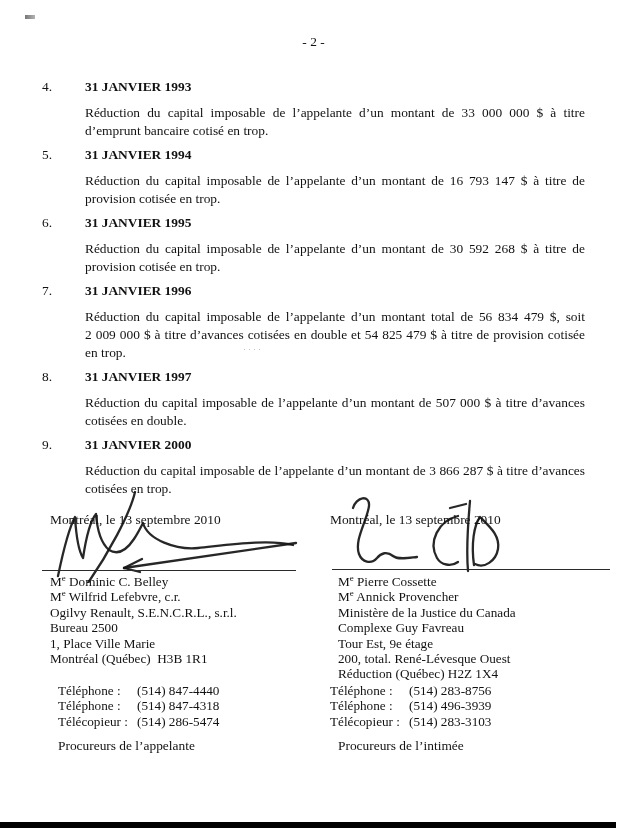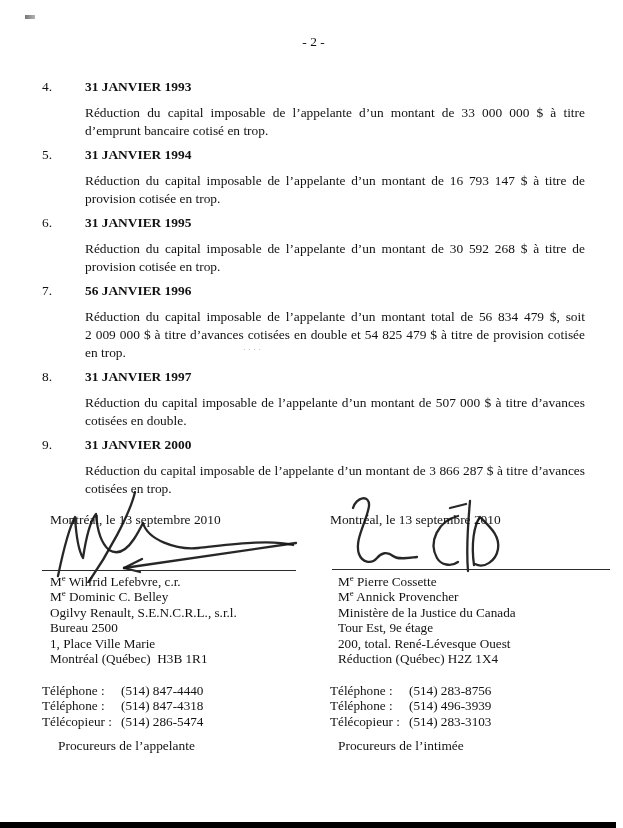--- a/index.html
+++ b/index.html
@@ -22,21 +22,21 @@
   .sig { position:absolute; left:42px; top:505px; width:543px; height:260px; }
   .sig-date { position:absolute; top:7px; font-size:13.4px; white-space:pre; }
   .date-left { left:8px; } .date-right { left:288px; }
   .sig-line { position:absolute; border-top:1.6px solid #2b2b2b; height:0; }
   .line-left { left:0; top:65px; width:254px; }
   .line-right { left:290px; top:64px; width:278px; }
   .addr { position:absolute; top:69px; font-size:13.2px; line-height:15.4px; }
   .addr-left { left:8px; } .addr-right { left:296px; }
   .addr-line { white-space:pre-wrap; }
   .phones { position:absolute; top:178px; font-size:13.2px; line-height:15.4px; }
-  .phones-left { left:0; } .phones-right { left:288px; }
+  .phones-left { left:16px; } .phones-right { left:288px; }
   .phone-label { display:inline-block; width:79px; white-space:pre; }
   .phone-value { white-space:pre; }
   .role { position:absolute; top:233px; font-size:13.4px;margin-left:8px; }
   .role-left { left:8px; } .role-right { left:288px; }
 
   .sig-svg { position:absolute; pointer-events:none; }
   .sig-svg-left { left:-12px; top:-17px; }
   .sig-svg-right { left:278px; top:-17px; }
   .sig-svg path { fill:none; stroke:#151515; stroke-width:2.3; stroke-linecap:round; stroke-linejoin:round; opacity:.92; }
 
@@ -73,21 +73,21 @@
     <div class="num">6.</div>
     <div class="body">
       <div class="heading">31 JANVIER 1995</div>
       <p class="para"><span>Réduction du capital imposable de l’appelante d’un montant de </span><b>30&nbsp;592&nbsp;268&nbsp;$</b><span> à titre de provision cotisée en trop.</span></p>
     </div>
   </div>
 
   <div class="item">
     <div class="num">7.</div>
     <div class="body">
-      <div class="heading">56 JANVIER 1996</div>
+      <div class="heading">31 JANVIER 1996</div>
       <p class="para"><span>Réduction du capital imposable de l’appelante d’un montant total de </span><b>56&nbsp;834&nbsp;479&nbsp;$</b><span>, soit 2&nbsp;009&nbsp;000&nbsp;$ à titre d’avances cotisées en double et 54&nbsp;825&nbsp;479&nbsp;$ à titre de provision cotisée en trop.</span></p>
     </div>
   </div>
 
   <div class="item">
     <div class="num">8.</div>
     <div class="body">
       <div class="heading">31 JANVIER 1997</div>
       <p class="para"><span>Réduction du capital imposable de l’appelante d’un montant de </span><b>507&nbsp;000&nbsp;$</b><span> à titre d’avances cotisées en double.</span></p>
     </div>
@@ -122,31 +122,32 @@
     <path d="M154,77 C151,56 154,37 160,29 C171,40 180,48 178,61 C176,73 164,81 155,76"></path>
   </svg>
 
   <div class="sig-date date-left">Montréal, le 13 septembre 2010</div>
   <div class="sig-date date-right">Montréal, le 13 septembre 2010</div>
 
   <div class="sig-line line-left"></div>
   <div class="sig-line line-right"></div>
 
   <div class="addr addr-left" id="addr-left">
+      <div class="addr-line"><span>M</span><sup>e</sup><span> Dominic C. Belley</span></div>
       <div class="addr-line"><span>M</span><sup>e</sup><span> Wilfrid Lefebvre, c.r.</span></div>
-      <div class="addr-line"><span>M</span><sup>e</sup><span> Dominic C. Belley</span></div>
       <div class="addr-line"><span>Ogilvy Renault, S.E.N.C.R.L., s.r.l.</span></div>
       <div class="addr-line"><span>Bureau 2500</span></div>
       <div class="addr-line"><span>1, Place Ville Marie</span></div>
       <div class="addr-line"><span>Montréal (Québec)  H3B 1R1</span></div>
     </div>
   <div class="addr addr-right" id="addr-right">
       <div class="addr-line"><span>M</span><sup>e</sup><span> Pierre Cossette</span></div>
       <div class="addr-line"><span>M</span><sup>e</sup><span> Annick Provencher</span></div>
       <div class="addr-line"><span>Ministère de la Justice du Canada</span></div>
+      <div class="addr-line"><span>Complexe Guy Favreau</span></div>
       <div class="addr-line"><span>Tour Est, 9e étage</span></div>
       <div class="addr-line"><span>200, total. René-Lévesque Ouest</span></div>
       <div class="addr-line"><span>Réduction (Québec) H2Z 1X4</span></div>
     </div>
 
   <div class="phones phones-left" id="phones-left">
       <div class="phone-row"><span class="phone-label">Téléphone :</span><span class="phone-value">(514) 847-4440</span></div>
       <div class="phone-row"><span class="phone-label">Téléphone :</span><span class="phone-value">(514) 847-4318</span></div>
       <div class="phone-row"><span class="phone-label">Télécopieur :</span><span class="phone-value">(514) 286-5474</span></div>
     </div>

